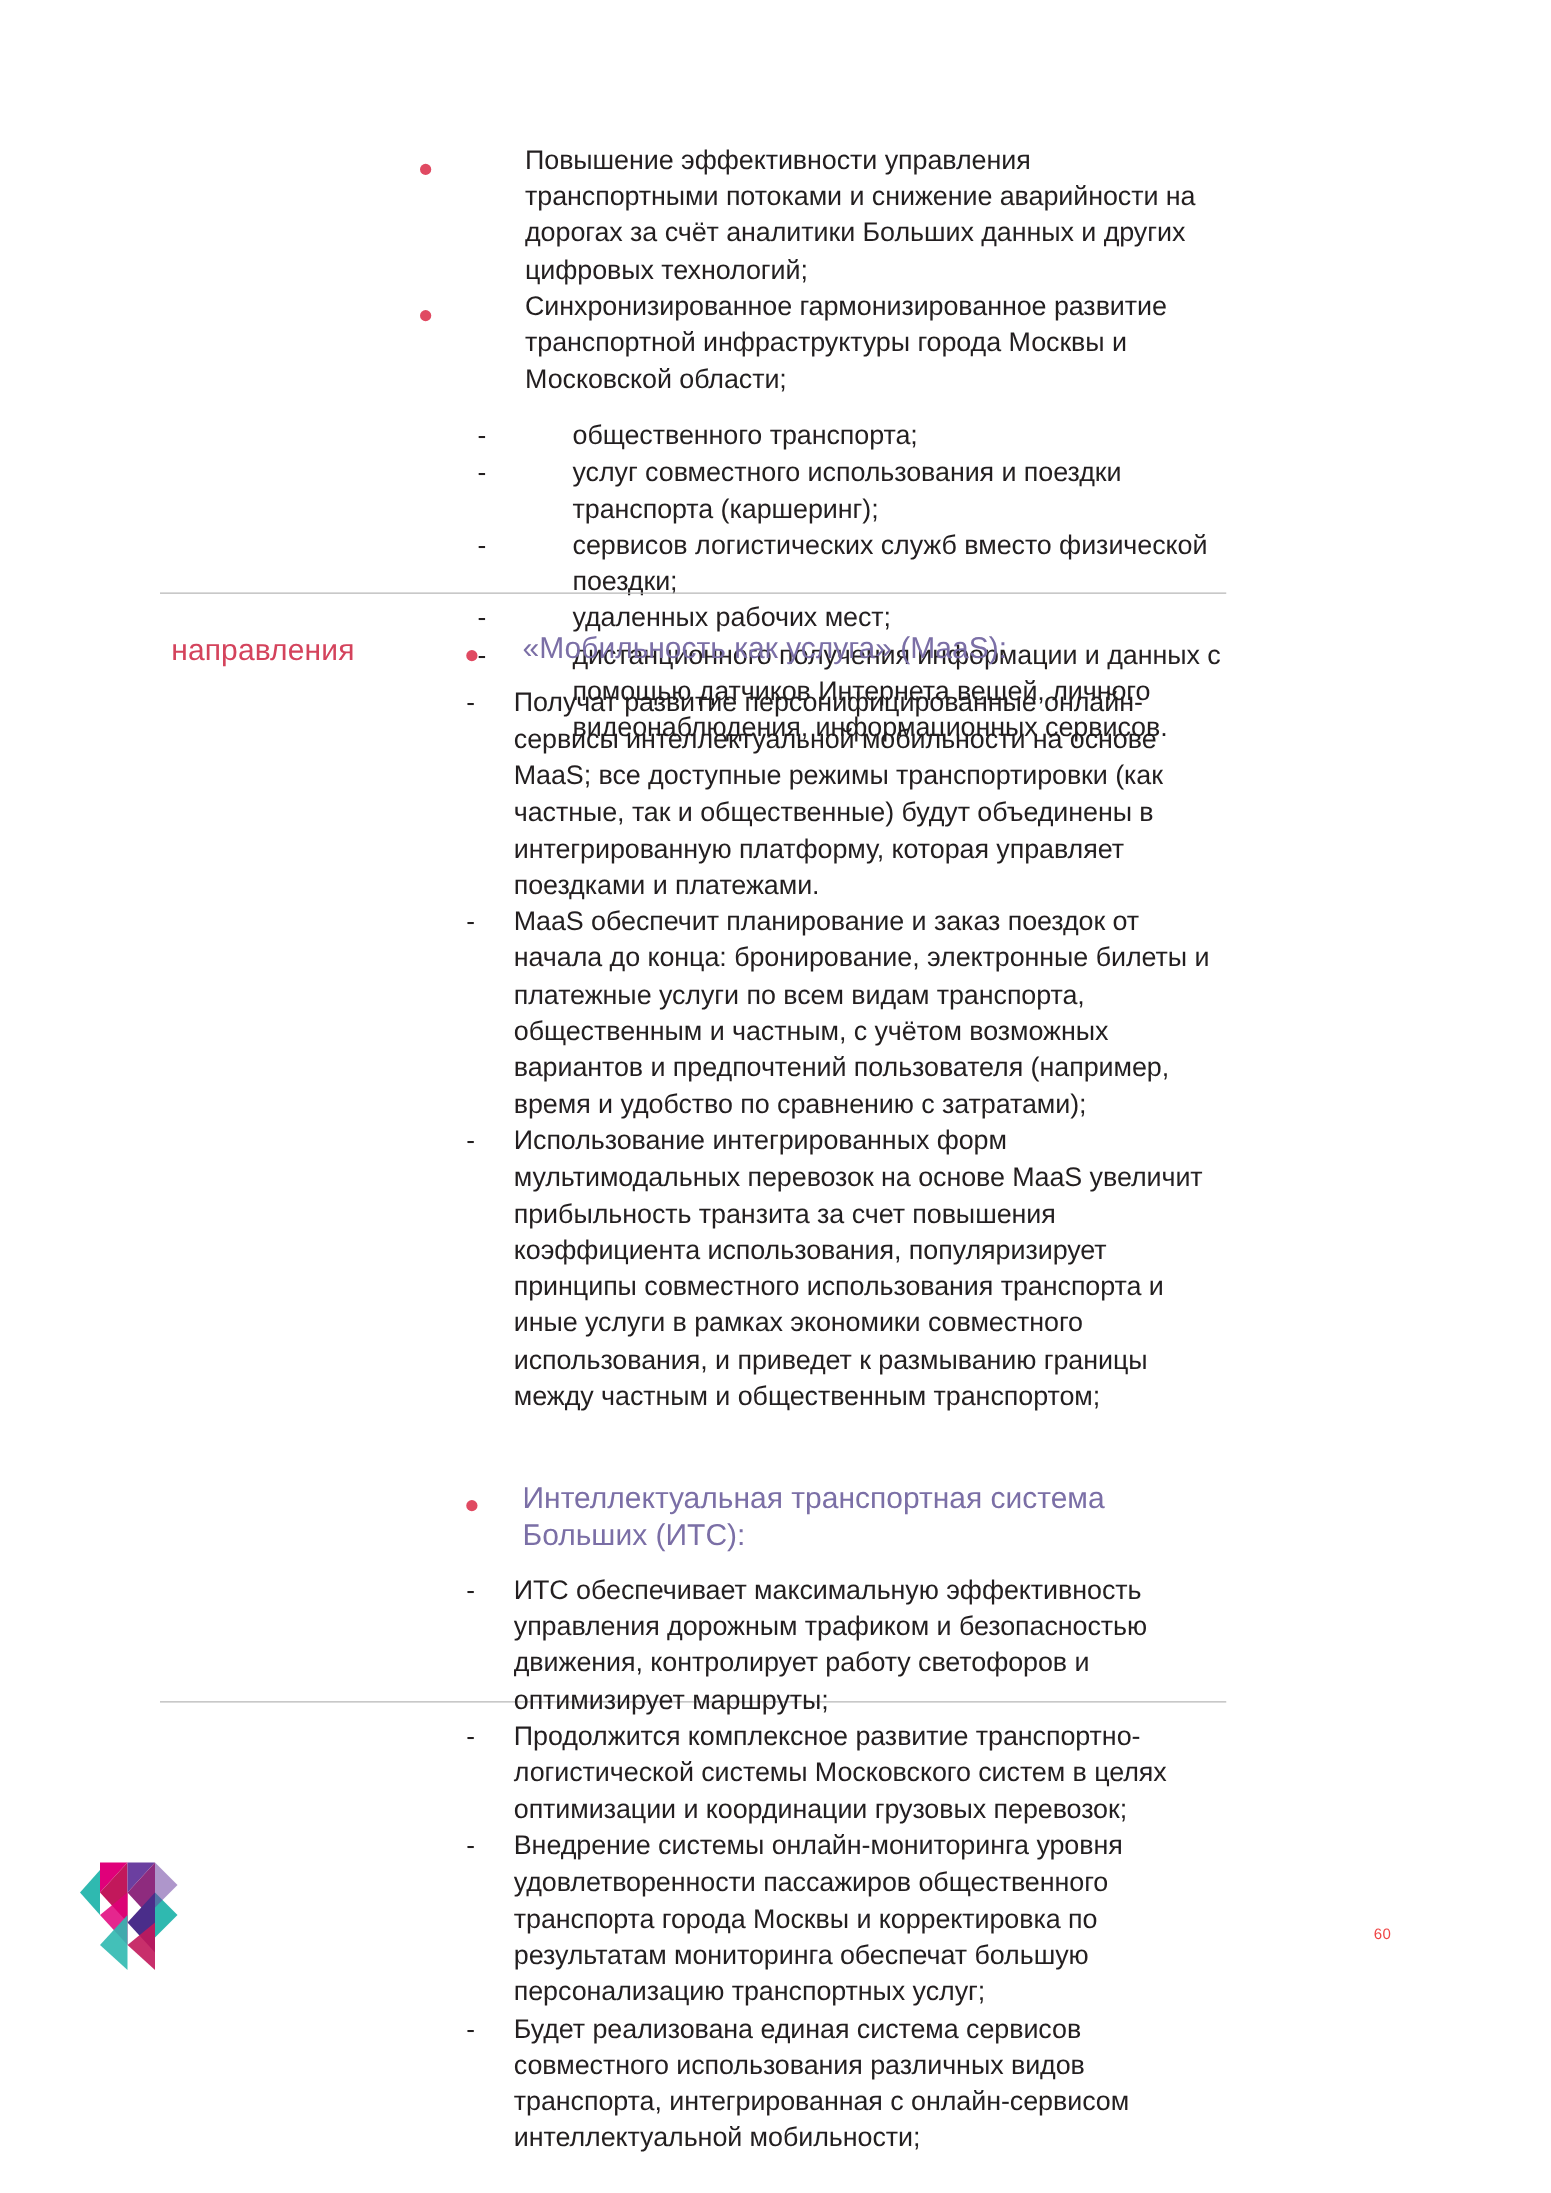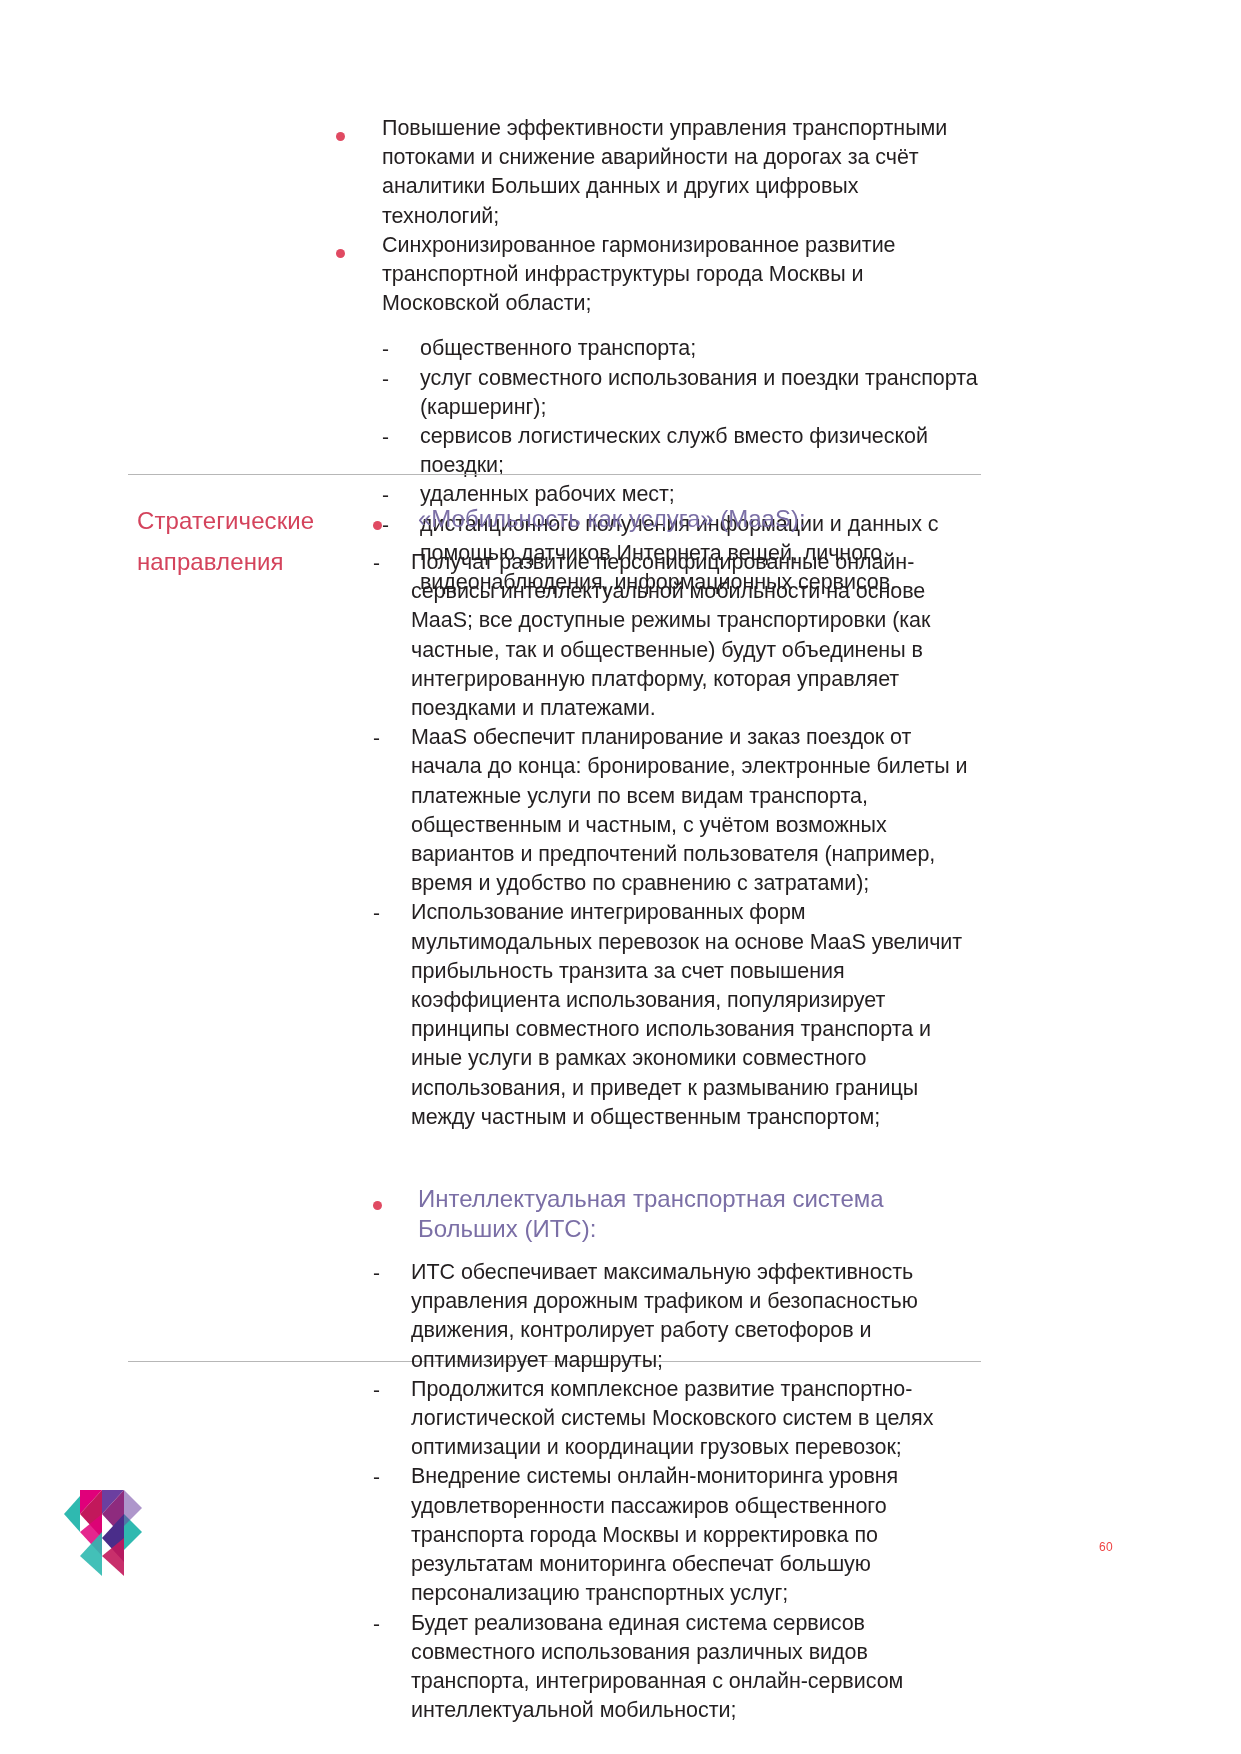--- a/index.html
+++ b/index.html
@@ -57,21 +57,21 @@
     letter-spacing: -0.05px;
   }
 
   
   #top-block {
     position: absolute;
     left: 336px;
     top: 114px;
     width: 644px;
   }
-  #top-block .row { margin-bottom: 0px; }
+  #top-block .row { margin-bottom: 0px; gap: 38px; }
 
   .sublist {
     margin-top: 16px;
     margin-left: 46px;
   }
   .sublist .row { margin-bottom: 0px; }
 
   
   .divider {
     position: absolute;
@@ -180,21 +180,20 @@
         <span class="txt">дистанционного получения информации и данных с помощью датчиков Интернета вещей, личного видеонаблюдения, информационных сервисов.</span>
       </div>
     </div>
 
   </div>
 
   <div class="divider" id="divider-top"></div>
   <div class="divider" id="divider-bottom"></div>
 
   <div id="section-label">
-    <div>Стратегические</div>
     <div>направления</div>
   </div>
 
   <div id="content-col">
 
     <div class="group">
       <div class="group-head">
         <span class="marker-dot"><i></i></span>
         <span class="head-text">«Мобильность как услуга» (MaaS):</span>
       </div>

